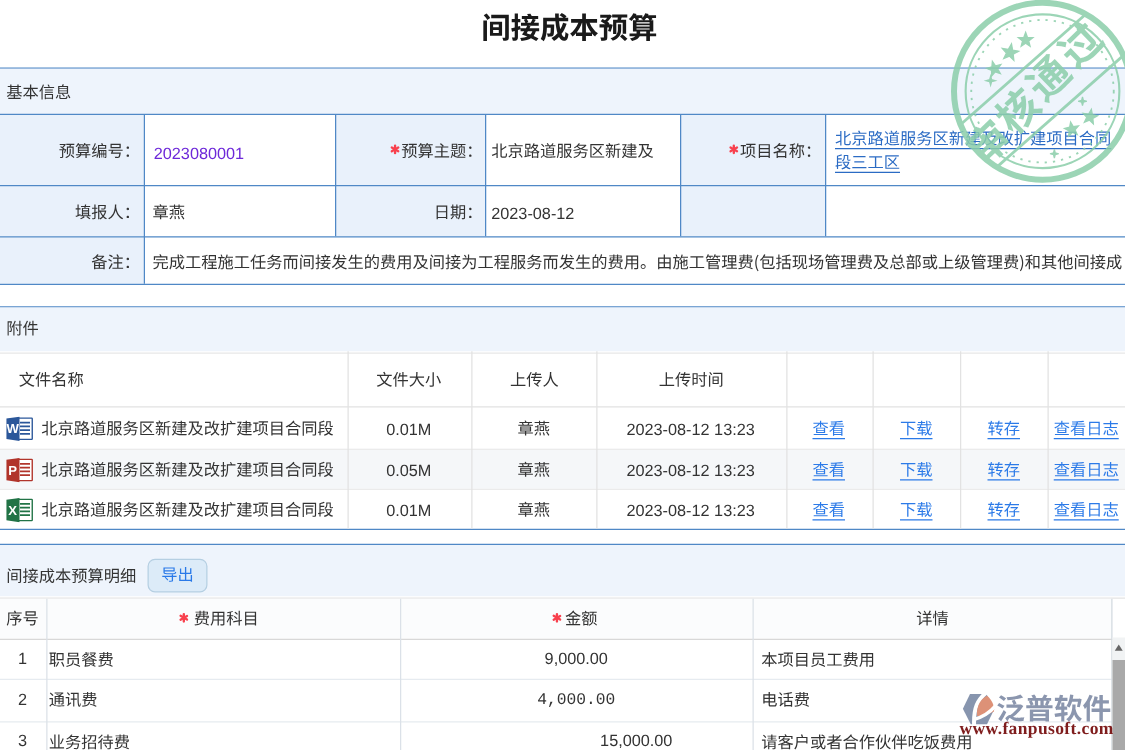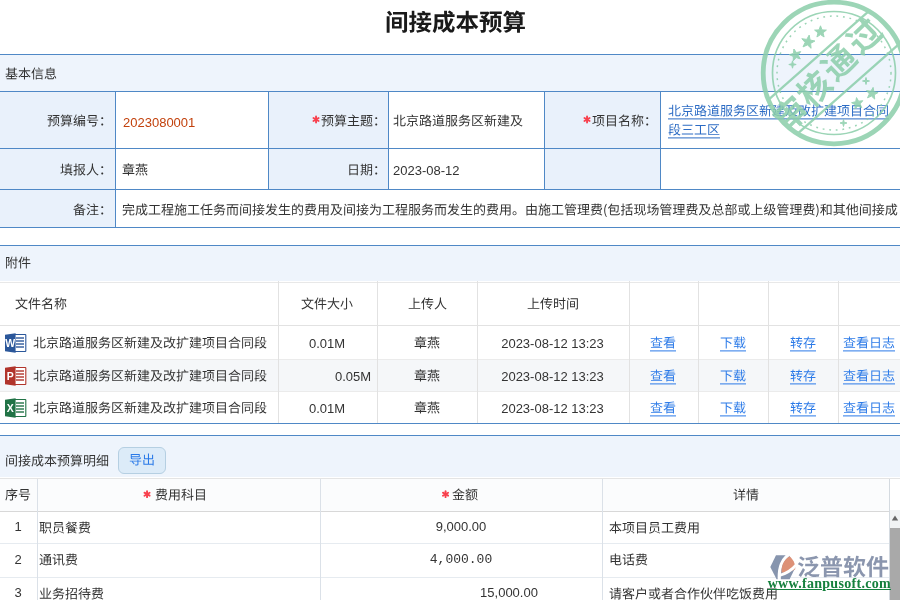--- a/index.html
+++ b/index.html
@@ -172,21 +172,21 @@
 <div style="position:absolute;left:660px;top:92px;width:1px;height:97px;background:#4f88c6;"></div>
 <svg style="position:absolute;left:47.0px;top:113.9px;overflow:visible;" width="65.0" height="13.0">
     <g fill="#333333" transform="scale(0.013000)">
       <use href="#g10" x="0"></use>
       <use href="#g11" x="1000"></use>
       <use href="#g12" x="2000"></use>
       <use href="#g13" x="3000"></use>
       <use href="#g14" x="4000"></use>
     </g>
   </svg>
-<div style="position:absolute;font-family:'Liberation Sans',sans-serif;font-size:13px;color:#c2410c;line-height:15px;white-space:pre;left:123.0px;top:115.0px;">2023080001</div>
+<div style="position:absolute;font-family:'Liberation Sans',sans-serif;font-size:13px;color:#6d28d9;line-height:15px;white-space:pre;left:123.0px;top:115.0px;">2023080001</div>
 <svg style="position:absolute;left:0;top:0;overflow:visible" width="1" height="1">
     <g fill="#f8414e">
       <rect x="312.1" y="118.5" width="7.8" height="1.9" rx="0.9" transform="rotate(90 316.0 119.5)"></rect>
       <rect x="312.1" y="118.5" width="7.8" height="1.9" rx="0.9" transform="rotate(30 316.0 119.5)"></rect>
       <rect x="312.1" y="118.5" width="7.8" height="1.9" rx="0.9" transform="rotate(150 316.0 119.5)"></rect>
     </g>
   </svg>
 <svg style="position:absolute;left:321.0px;top:113.9px;overflow:visible;" width="65.0" height="13.0">
     <g fill="#333333" transform="scale(0.013000)">
       <use href="#g10" x="0"></use>
@@ -500,21 +500,21 @@
       <use href="#g31" x="10000"></use>
       <use href="#g32" x="11000"></use>
       <use href="#g25" x="12000"></use>
       <use href="#g27" x="13000"></use>
       <use href="#g28" x="14000"></use>
       <use href="#g33" x="15000"></use>
       <use href="#g34" x="16000"></use>
       <use href="#g35" x="17000"></use>
     </g>
   </svg>
-<div style="position:absolute;font-family:'Liberation Sans',sans-serif;font-size:13px;color:#333333;line-height:15px;white-space:pre;left:327.0px;top:368.5px;transform:translateX(-50%);margin-left:26px;">0.05M</div>
+<div style="position:absolute;font-family:'Liberation Sans',sans-serif;font-size:13px;color:#333333;line-height:15px;white-space:pre;left:327.0px;top:368.5px;transform:translateX(-50%);">0.05M</div>
 <svg style="position:absolute;left:414.0px;top:368.6px;overflow:visible;" width="26.0" height="13.0">
     <g fill="#333333" transform="scale(0.013000)">
       <use href="#g41" x="0"></use>
       <use href="#g42" x="1000"></use>
     </g>
   </svg>
 <div style="position:absolute;font-family:'Liberation Sans',sans-serif;font-size:13px;color:#333333;line-height:15px;white-space:pre;left:552.5px;top:368.5px;transform:translateX(-50%);">2023-08-12 13:23</div>
 <svg style="position:absolute;left:650.0px;top:368.6px;overflow:visible;" width="26.0" height="13.0">
     <g fill="#2b7ae8" transform="scale(0.013000)">
       <use href="#g86" x="0"></use>
@@ -794,12 +794,12 @@
     <path d="M9.5 21.5 C 16.5 19.5, 21.5 16.5, 26.6 10.5" stroke="#fff" stroke-width="2.8" fill="none"></path>
   </svg>
 <svg style="position:absolute;left:797.0px;top:554.6px;overflow:visible;" width="92.0" height="23.0">
     <g fill="#8b96ae" transform="scale(0.023000)">
       <use href="#g126" x="0"></use>
       <use href="#g127" x="1000"></use>
       <use href="#g128" x="2000"></use>
       <use href="#g129" x="3000"></use>
     </g>
   </svg>
-<div style="position:absolute;font-family:'Liberation Serif',serif;font-size:14px;color:#15803d;line-height:16px;white-space:pre;font-weight:bold;letter-spacing:0.3px;right:9.0px;top:575.5px;text-decoration:underline;">www.fanpusoft.com</div>
+<div style="position:absolute;font-family:'Liberation Serif',serif;font-size:14px;color:#7f1d1d;line-height:16px;white-space:pre;font-weight:bold;letter-spacing:0.3px;right:9.0px;top:575.5px;">www.fanpusoft.com</div>
 </body></html>

